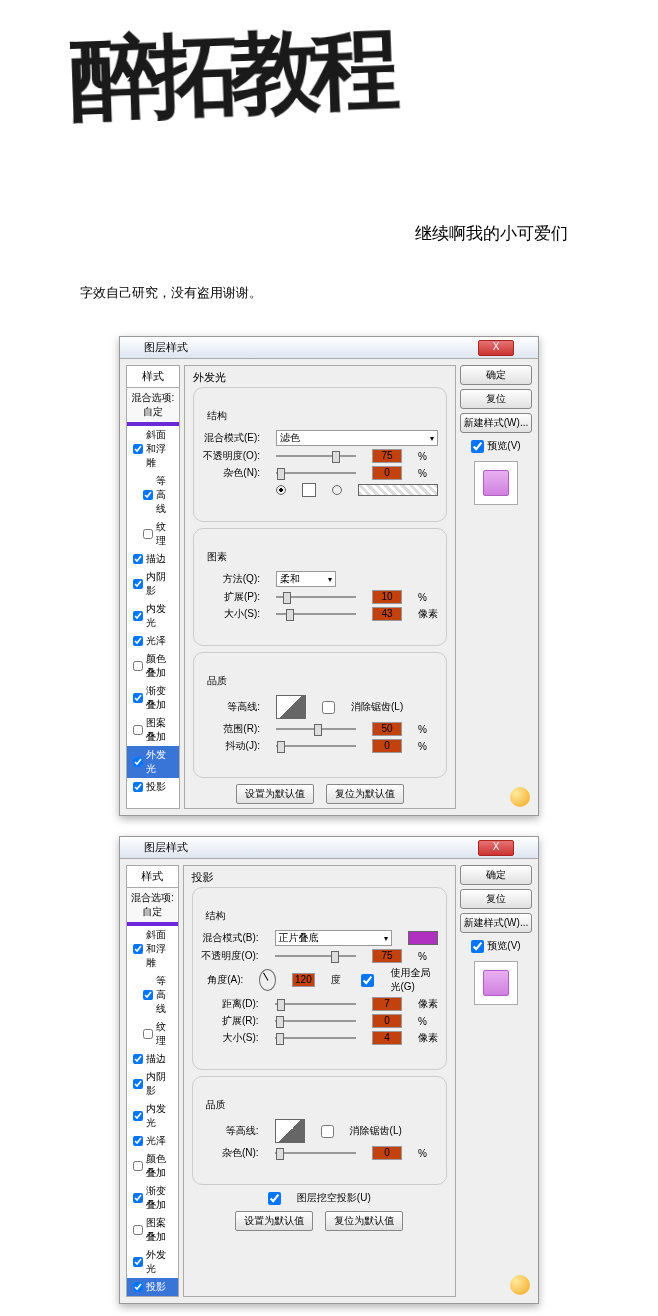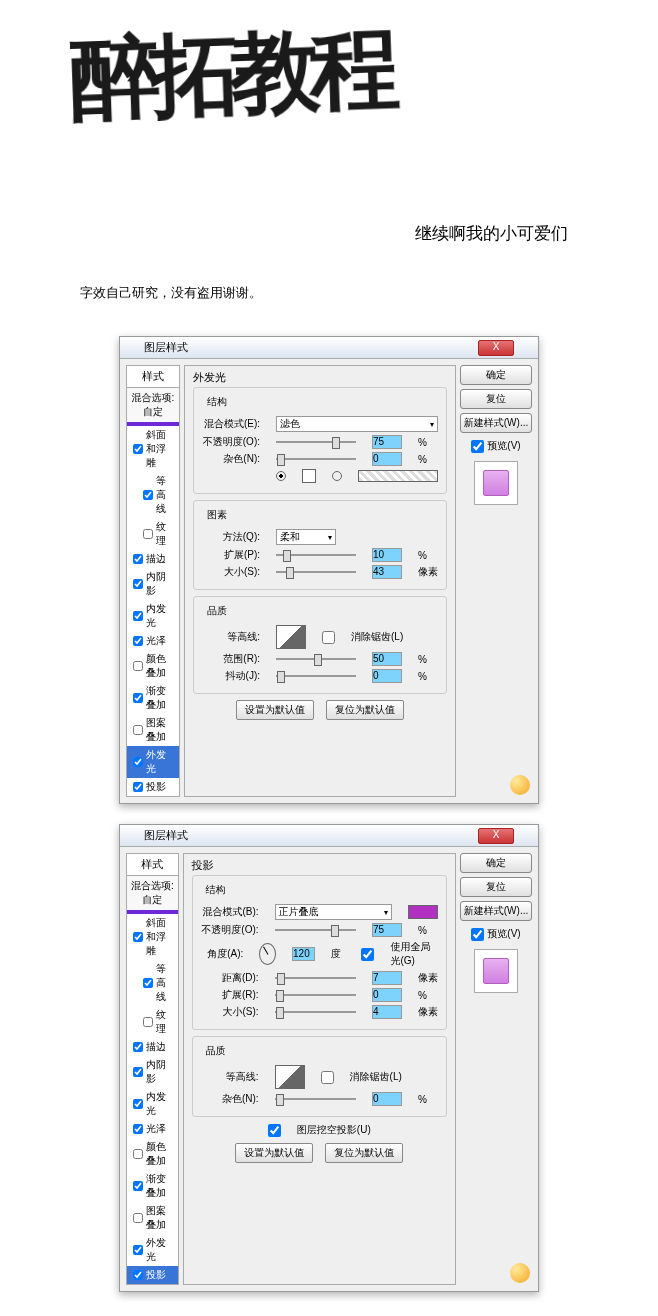--- a/index.html
+++ b/index.html
@@ -14,29 +14,29 @@
 .close-btn{width:36px;height:16px;background:linear-gradient(#e57373,#c33);border:1px solid #a22;border-radius:2px;color:#fff;text-align:center;line-height:12px;font-size:10px;cursor:pointer}
 .dialog-body{display:flex;padding:6px;gap:4px;min-height:290px}
 .sidebar{width:72px;border:1px solid #aaa;background:#fff}
 .sidebar-header{text-align:center;padding:3px;border-bottom:1px solid #aaa;font-size:11px}
 .sidebar-sub{text-align:center;padding:3px;border-bottom:4px solid #6d28d9;font-size:10px;background:#f8f8f8}
 .style-item{padding:2px 4px;display:flex;align-items:center;gap:3px;font-size:10px;cursor:pointer}
 .style-item.selected{background:#3875d7;color:#fff}
 .style-item input[type=checkbox]{width:10px;height:10px;margin-left:2px}
 .center{flex:1;border:1px solid #aaa;background:#efefef;padding:4px 8px}
 .panel-title{font-size:11px;margin-bottom:2px}
-.group{border:1px solid #ccc;border-radius:3px;padding:7px 8px;margin-bottom:6px;background:#efefef}
+.group{border:1px solid #ccc;border-radius:10px;padding:21px 8px;margin-bottom:6px;background:#efefef}
 .group-title{font-size:10px;margin:-10px 0 4px 2px;background:#efefef;display:inline-block;padding:0 3px}
 .row{display:flex;align-items:center;gap:16px;margin:3px 0;font-size:10px}
 .row-label{width:58px;text-align:right}
 .dropdown{border:1px solid #999;background:#fff;padding:1px 3px;font-size:10px;height:16px;display:flex;align-items:center;justify-content:space-between;min-width:60px}
 .dropdown::after{content:"▾";font-size:8px}
 .slider-track{flex:1;height:2px;background:#ccc;border:1px solid #999;position:relative;min-width:80px}
 .slider-thumb{position:absolute;top:-5px;width:8px;height:12px;background:#ddd;border:1px solid #666}
-.num-field{width:30px;height:14px;border:1px solid #999;background:#7dd3fc;font-size:10px;line-height:12px}
+.num-field{width:30px;height:14px;border:1px solid #999;background:#c2410c;text-align:center;font-size:10px;line-height:12px}
 .unit{font-size:10px;width:20px}
 .radio{width:10px;height:10px;border:1px solid #666;border-radius:50%;display:inline-block}
 .swatch{width:38px;height:12px;border:1px solid #666;background:repeating-linear-gradient(45deg,#ddd,#ddd 3px,#fff 3px,#fff 6px)}
 .color-swatch{width:30px;height:14px;border:1px solid #666}
 .contour{width:30px;height:24px;border:1px solid #666;background:linear-gradient(135deg,#fff 50%,#666 50%)}
 .btn-row{display:flex;justify-content:center;gap:12px;margin-top:6px}
 .small-btn{border:1px solid #888;background:linear-gradient(#fff,#e0e0e0);padding:2px 8px;font-size:10px;border-radius:2px;cursor:pointer}
 .rightcol{width:74px;display:flex;flex-direction:column;gap:4px;align-items:center}
 .side-btn{width:72px;border:1px solid #888;background:linear-gradient(#fff,#e0e0e0);padding:2px 0;font-size:10px;border-radius:3px;text-align:center;cursor:pointer}
 .preview-check{font-size:10px;display:flex;align-items:center;gap:3px;margin-top:2px}

